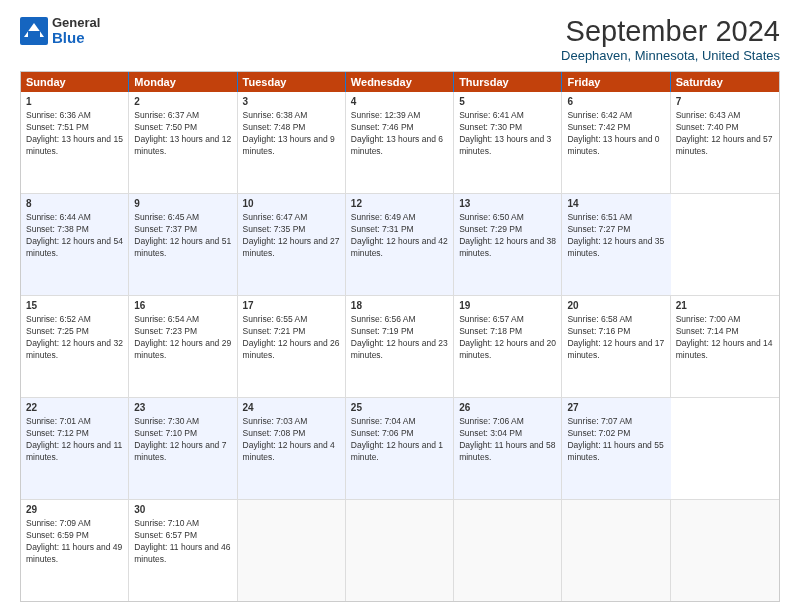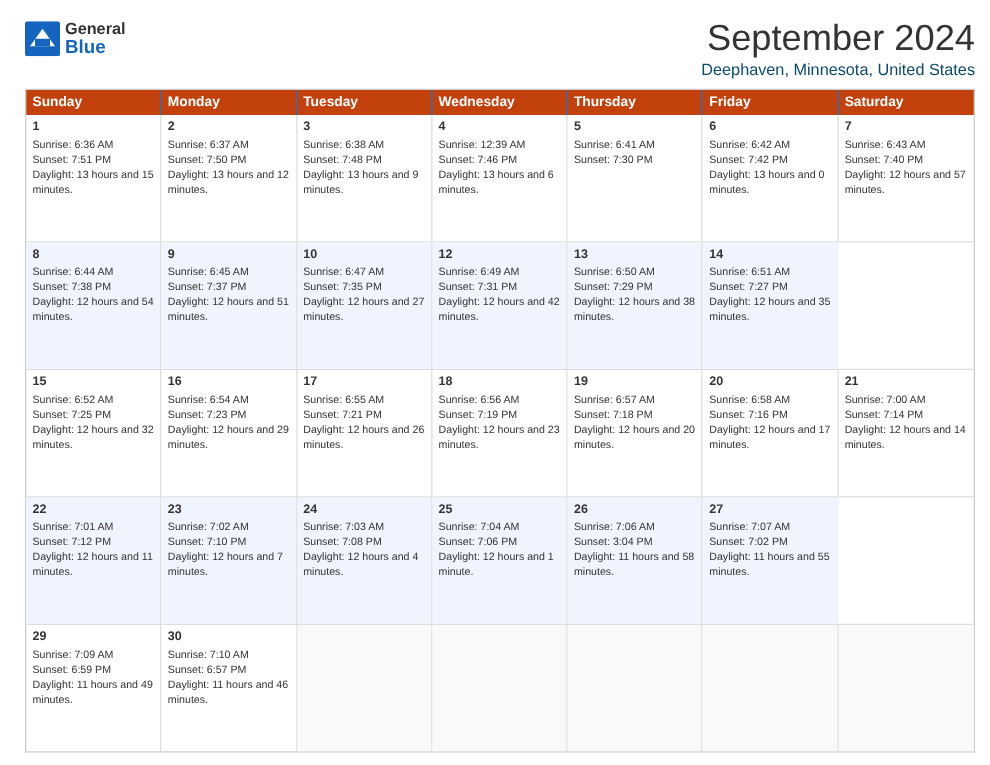--- a/index.html
+++ b/index.html
@@ -130,21 +130,21 @@
       <div class="cal-header-cell">Thursday</div>
       <div class="cal-header-cell">Friday</div>
       <div class="cal-header-cell">Saturday</div>
     </div>
     <div class="cal-body" id="cal-body">
     <div class="cal-row">
           <div class="cal-cell"><span class="day-num">1</span><span>Sunrise: 6:36 AM</span><br><span>Sunset: 7:51 PM</span><br><span>Daylight: 13 hours and 15 minutes.</span></div>
           <div class="cal-cell"><span class="day-num">2</span><span>Sunrise: 6:37 AM</span><br><span>Sunset: 7:50 PM</span><br><span>Daylight: 13 hours and 12 minutes.</span></div>
           <div class="cal-cell"><span class="day-num">3</span><span>Sunrise: 6:38 AM</span><br><span>Sunset: 7:48 PM</span><br><span>Daylight: 13 hours and 9 minutes.</span></div>
           <div class="cal-cell"><span class="day-num">4</span><span>Sunrise: 12:39 AM</span><br><span>Sunset: 7:46 PM</span><br><span>Daylight: 13 hours and 6 minutes.</span></div>
-          <div class="cal-cell"><span class="day-num">5</span><span>Sunrise: 6:41 AM</span><br><span>Sunset: 7:30 PM</span><br></div>
+          <div class="cal-cell"><span class="day-num">5</span><span>Sunrise: 6:41 AM</span><br><span>Sunset: 7:30 PM</span><br><span>Daylight: 13 hours and 3 minutes.</span></div>
           <div class="cal-cell"><span class="day-num">6</span><span>Sunrise: 6:42 AM</span><br><span>Sunset: 7:42 PM</span><br><span>Daylight: 13 hours and 0 minutes.</span></div>
           <div class="cal-cell"><span class="day-num">7</span><span>Sunrise: 6:43 AM</span><br><span>Sunset: 7:40 PM</span><br><span>Daylight: 12 hours and 57 minutes.</span></div>
         </div>
         <div class="cal-row">
           <div class="cal-cell alt-row"><span class="day-num">8</span><span>Sunrise: 6:44 AM</span><br><span>Sunset: 7:38 PM</span><br><span>Daylight: 12 hours and 54 minutes.</span></div>
           <div class="cal-cell alt-row"><span class="day-num">9</span><span>Sunrise: 6:45 AM</span><br><span>Sunset: 7:37 PM</span><br><span>Daylight: 12 hours and 51 minutes.</span></div>
           <div class="cal-cell alt-row"><span class="day-num">10</span><span>Sunrise: 6:47 AM</span><br><span>Sunset: 7:35 PM</span><br><span>Daylight: 12 hours and 27 minutes.</span></div>
           <div class="cal-cell alt-row"><span class="day-num">12</span><span>Sunrise: 6:49 AM</span><br><span>Sunset: 7:31 PM</span><br><span>Daylight: 12 hours and 42 minutes.</span></div>
           <div class="cal-cell alt-row"><span class="day-num">13</span><span>Sunrise: 6:50 AM</span><br><span>Sunset: 7:29 PM</span><br><span>Daylight: 12 hours and 38 minutes.</span></div>
           <div class="cal-cell alt-row"><span class="day-num">14</span><span>Sunrise: 6:51 AM</span><br><span>Sunset: 7:27 PM</span><br><span>Daylight: 12 hours and 35 minutes.</span></div>
@@ -153,21 +153,21 @@
           <div class="cal-cell"><span class="day-num">15</span><span>Sunrise: 6:52 AM</span><br><span>Sunset: 7:25 PM</span><br><span>Daylight: 12 hours and 32 minutes.</span></div>
           <div class="cal-cell"><span class="day-num">16</span><span>Sunrise: 6:54 AM</span><br><span>Sunset: 7:23 PM</span><br><span>Daylight: 12 hours and 29 minutes.</span></div>
           <div class="cal-cell"><span class="day-num">17</span><span>Sunrise: 6:55 AM</span><br><span>Sunset: 7:21 PM</span><br><span>Daylight: 12 hours and 26 minutes.</span></div>
           <div class="cal-cell"><span class="day-num">18</span><span>Sunrise: 6:56 AM</span><br><span>Sunset: 7:19 PM</span><br><span>Daylight: 12 hours and 23 minutes.</span></div>
           <div class="cal-cell"><span class="day-num">19</span><span>Sunrise: 6:57 AM</span><br><span>Sunset: 7:18 PM</span><br><span>Daylight: 12 hours and 20 minutes.</span></div>
           <div class="cal-cell"><span class="day-num">20</span><span>Sunrise: 6:58 AM</span><br><span>Sunset: 7:16 PM</span><br><span>Daylight: 12 hours and 17 minutes.</span></div>
           <div class="cal-cell"><span class="day-num">21</span><span>Sunrise: 7:00 AM</span><br><span>Sunset: 7:14 PM</span><br><span>Daylight: 12 hours and 14 minutes.</span></div>
         </div>
         <div class="cal-row">
           <div class="cal-cell alt-row"><span class="day-num">22</span><span>Sunrise: 7:01 AM</span><br><span>Sunset: 7:12 PM</span><br><span>Daylight: 12 hours and 11 minutes.</span></div>
-          <div class="cal-cell alt-row"><span class="day-num">23</span><span>Sunrise: 7:02 AM</span><br><span>Sunset: 7:10 PM</span><br><span>Daylight: 12 hours and 7 minutes.</span></div>
+          <div class="cal-cell alt-row"><span class="day-num">23</span><span>Sunrise: 7:30 AM</span><br><span>Sunset: 7:10 PM</span><br><span>Daylight: 12 hours and 7 minutes.</span></div>
           <div class="cal-cell alt-row"><span class="day-num">24</span><span>Sunrise: 7:03 AM</span><br><span>Sunset: 7:08 PM</span><br><span>Daylight: 12 hours and 4 minutes.</span></div>
           <div class="cal-cell alt-row"><span class="day-num">25</span><span>Sunrise: 7:04 AM</span><br><span>Sunset: 7:06 PM</span><br><span>Daylight: 12 hours and 1 minute.</span></div>
           <div class="cal-cell alt-row"><span class="day-num">26</span><span>Sunrise: 7:06 AM</span><br><span>Sunset: 3:04 PM</span><br><span>Daylight: 11 hours and 58 minutes.</span></div>
           <div class="cal-cell alt-row"><span class="day-num">27</span><span>Sunrise: 7:07 AM</span><br><span>Sunset: 7:02 PM</span><br><span>Daylight: 11 hours and 55 minutes.</span></div>
         </div>
         <div class="cal-row">
           <div class="cal-cell"><span class="day-num">29</span><span>Sunrise: 7:09 AM</span><br><span>Sunset: 6:59 PM</span><br><span>Daylight: 11 hours and 49 minutes.</span></div>
           <div class="cal-cell"><span class="day-num">30</span><span>Sunrise: 7:10 AM</span><br><span>Sunset: 6:57 PM</span><br><span>Daylight: 11 hours and 46 minutes.</span></div>
           <div class="cal-cell empty"></div>
           <div class="cal-cell empty"></div>

